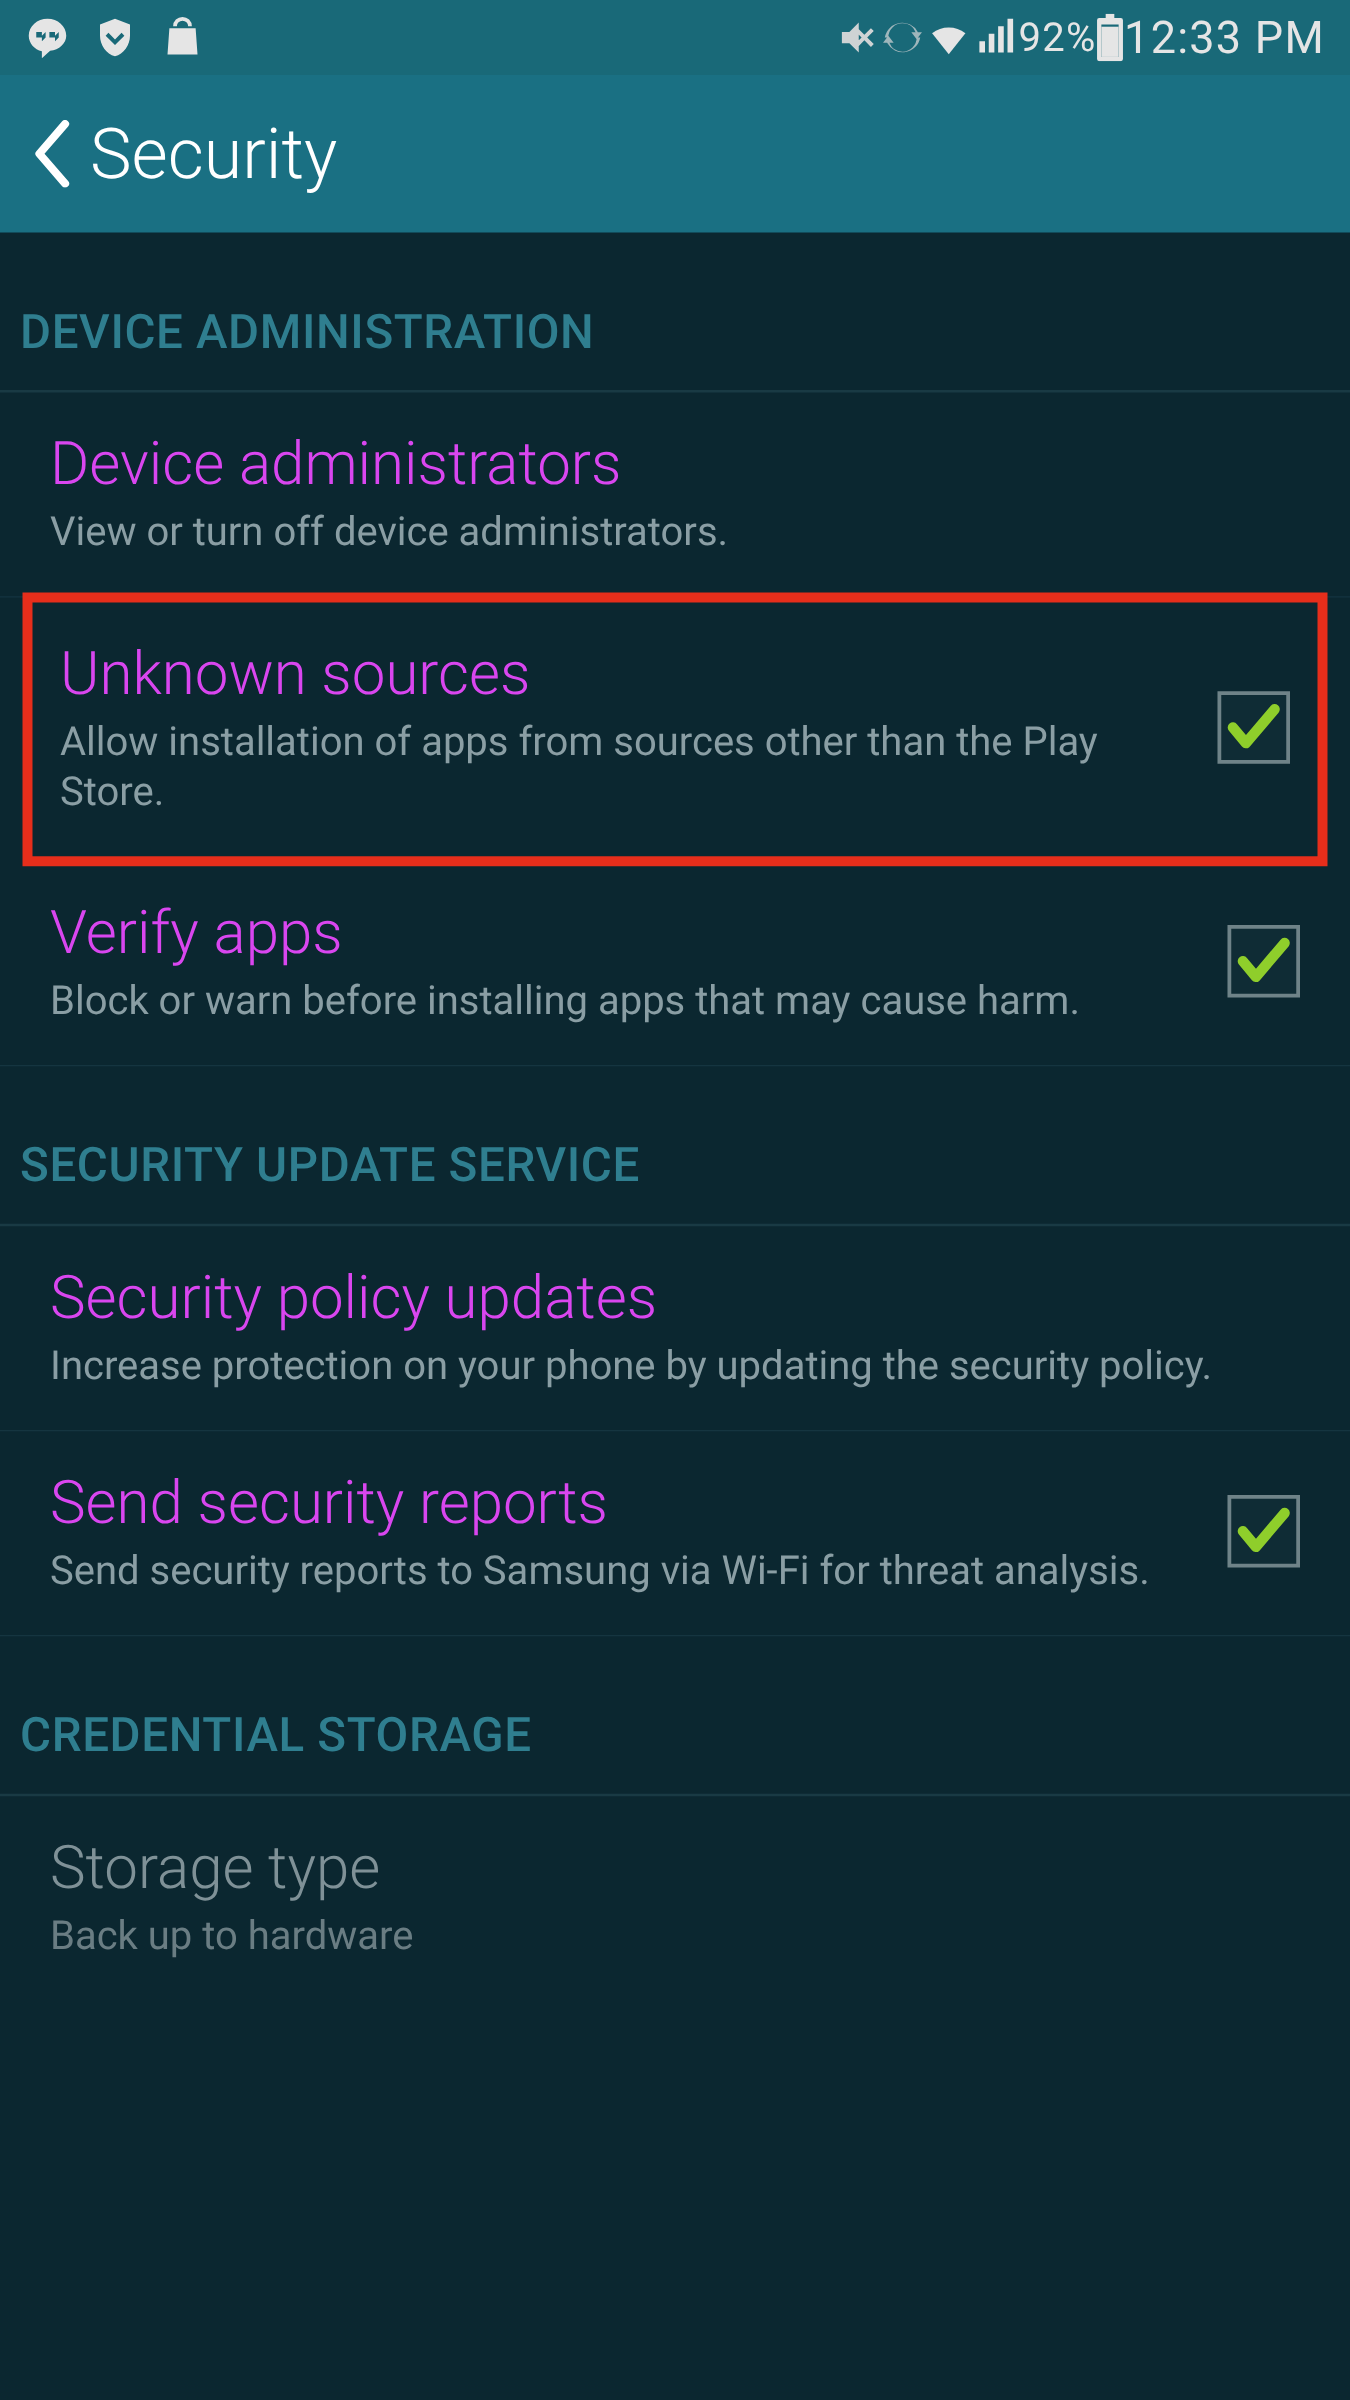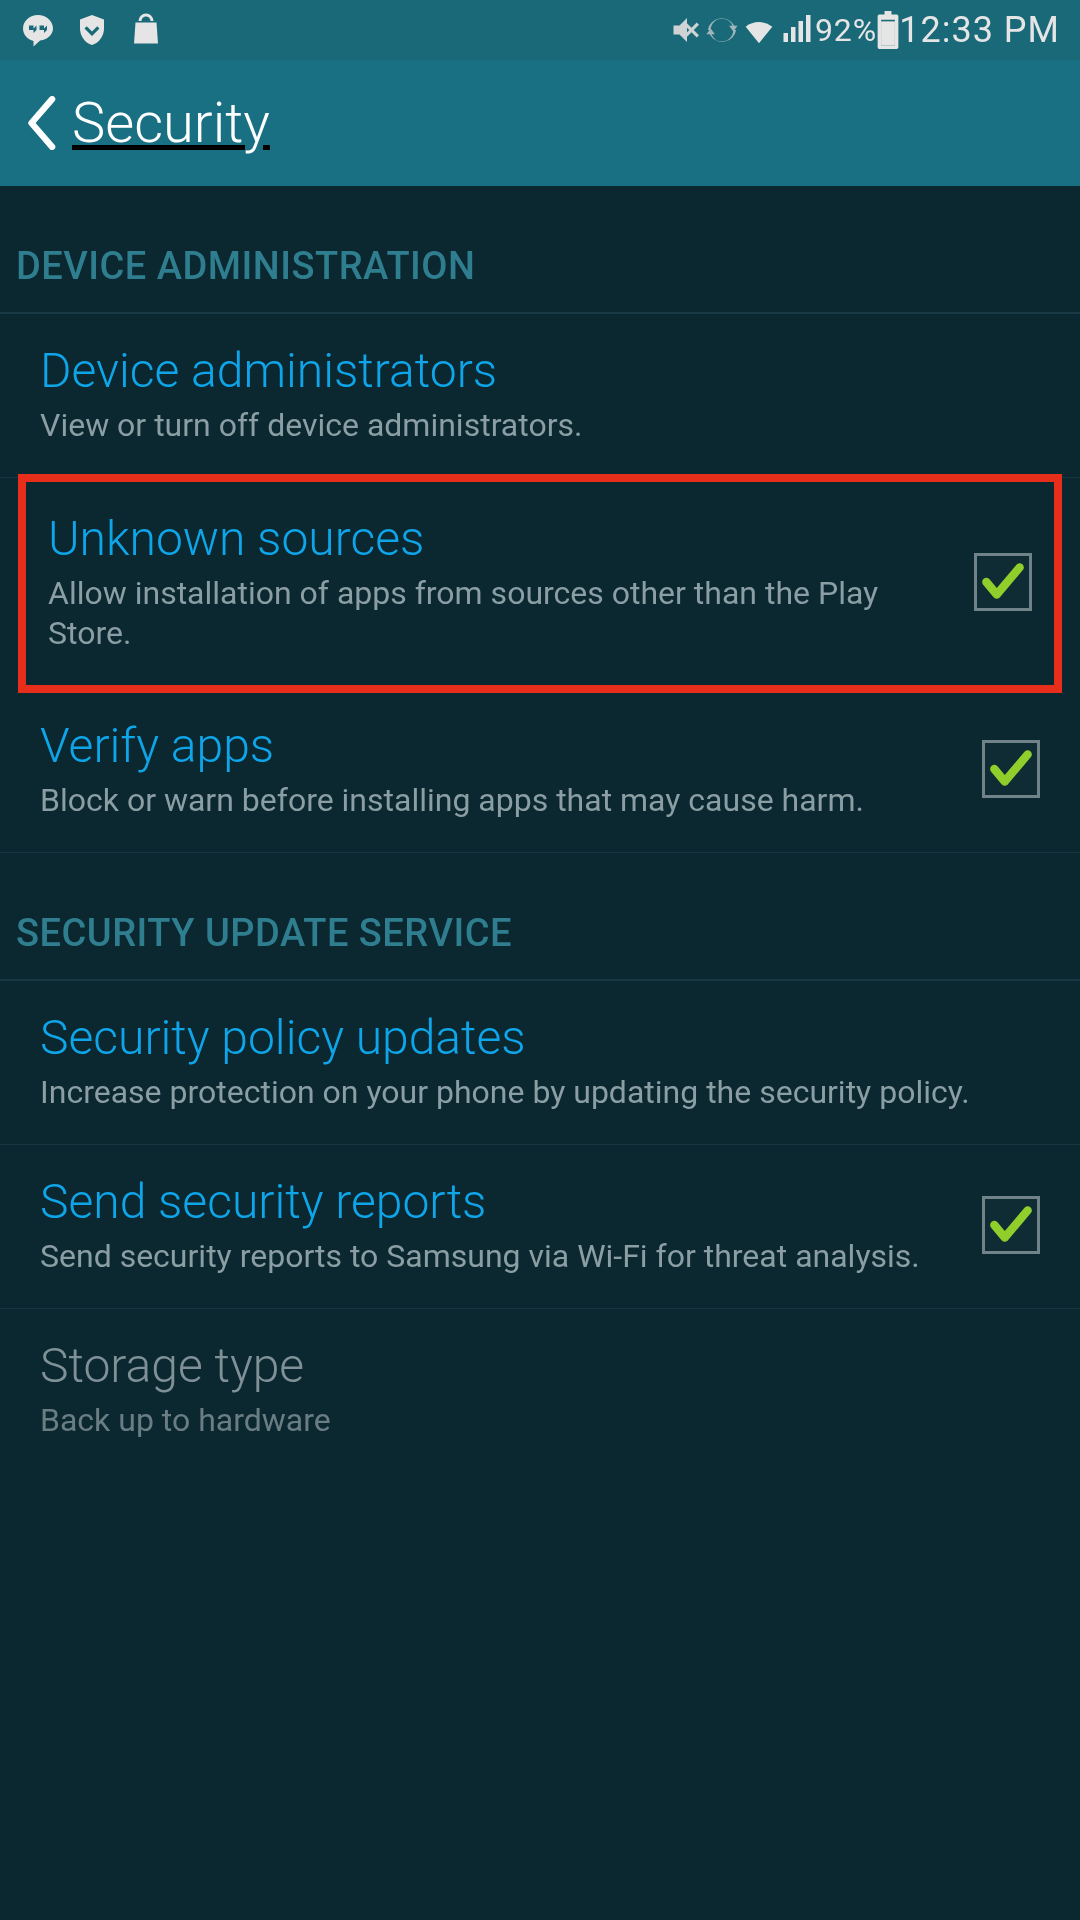--- a/index.html
+++ b/index.html
@@ -41,21 +41,20 @@
       letter-spacing: 1px;
     }
     
     .titlebar {
       height: 126px;
       background: #1a7083;
       display: flex;
       align-items: center;
       padding: 0 20px;
       gap: 10px;
-      text-decoration: underline;
     }
     .titlebar-back {
       display: flex;
       align-items: center;
       justify-content: center;
       padding: 10px 4px;
     }
     .titlebar-title {
       color: #ffffff;
       font-size: 56px;
@@ -80,21 +79,21 @@
       align-items: center;
       padding: 28px 40px 32px 40px;
       border-bottom: 1px solid #153540;
       min-height: 120px;
     }
     .setting-text {
       flex: 1;
       padding-right: 20px;
     }
     .setting-title {
-      color: #0ea5e9;
+      color: #d946ef;
       font-size: 48px;
       font-weight: 300;
       margin-bottom: 6px;
     }
     .setting-sub {
       color: #8a9ea4;
       font-size: 32px;
       font-weight: 400;
       line-height: 1.25;
     }
@@ -245,20 +244,21 @@
       <div class="setting-title">Send security reports</div>
       <div class="setting-sub">Send security reports to Samsung via Wi-Fi for threat analysis.</div>
     </div>
     <div class="checkbox">
       <svg class="checkmark" width="50" height="50" viewBox="0 0 24 24">
         <path d="M4 12l5 6L20 5" stroke="#8fce2b" stroke-width="4" fill="none" stroke-linecap="round" stroke-linejoin="round"></path>
       </svg>
     </div>
   </div>
 
+  <div class="section-header">CREDENTIAL STORAGE</div>
 
   <div class="setting-row" style="border-bottom:none;">
     <div class="setting-text">
       <div class="setting-title dim">Storage type</div>
       <div class="setting-sub dim">Back up to hardware</div>
     </div>
   </div>
 
 </div>
 

